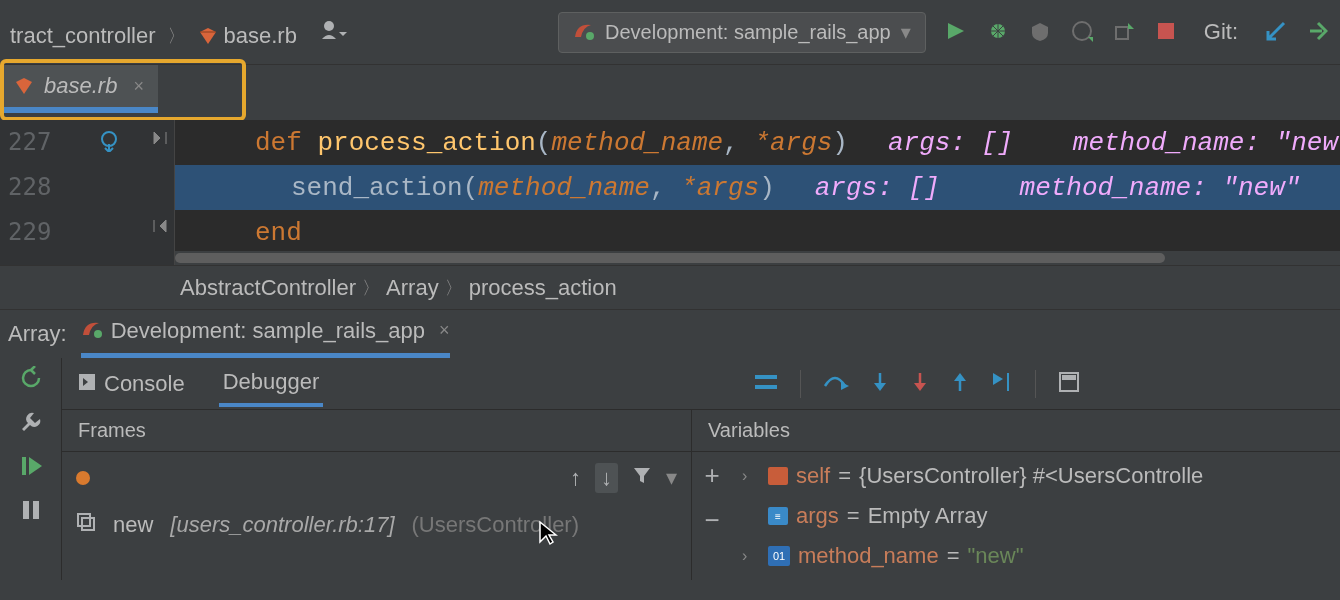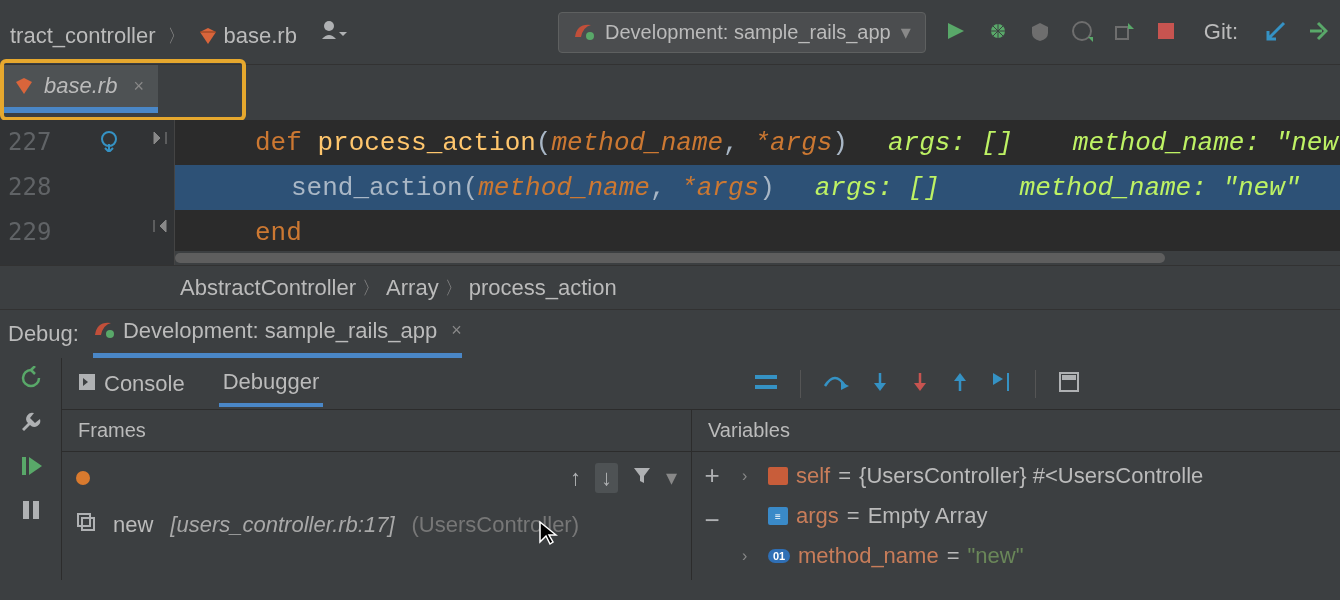--- a/index.html
+++ b/index.html
@@ -126,21 +126,21 @@
   padding-left: 80px;
   white-space: pre;
 }
 .code-line.current {
   background: #2D5176;
 }
 .kw { color: #CC7832; }
 .method { color: #FFC66D; }
 .param { color: #CC7832; font-style: italic; }
 .paren { color: #A9B7C6; }
-.hint { color: #bef264; font-style: italic; margin-left: 40px; }
+.hint { color: #f0abfc; font-style: italic; margin-left: 40px; }
 .scrollbar-h {
   position: absolute;
   bottom: 0;
   left: 175px;
   right: 0;
   height: 14px;
   background: #3C3F41;
 }
 .scrollbar-thumb {
   position: absolute;
@@ -272,21 +272,21 @@
   display: flex;
   align-items: center;
   gap: 8px;
   font-size: 22px;
   color: #BBB;
   height: 40px;
 }
 .var-expand { color: #888; font-size: 16px; width: 18px; }
 .var-icon-obj { width: 20px; height: 18px; background: #C85D3A; border-radius: 2px; }
 .var-icon-arr { width: 20px; height: 18px; background: #3A8AC8; border-radius: 2px; display:flex;align-items:center;justify-content:center;color:#fff;font-size:10px;font-weight:bold; }
-.var-icon-01 { width: 22px; height: 14px; background: #2F6FB5; border-radius: 8px; display:flex;align-items:center;justify-content:center;color:#fff;font-size:11px;font-weight:bold; }
+.var-icon-01 { width: 22px; height: 20px; background: #2F6FB5; border-radius: 2px; display:flex;align-items:center;justify-content:center;color:#fff;font-size:11px;font-weight:normal; }
 .var-name { color: #C87D5A; }
 .var-eq { color: #BBB; }
 .var-val { color: #BBB; }
 .var-str { color: #6A8759; }
 
 .cursor-pointer {
   position: absolute;
   left: 538px;
   top: 520px;
   font-size: 22px;
@@ -430,21 +430,21 @@
 <div class="editor-breadcrumb">
   <span>AbstractController</span>
   <span class="breadcrumb-chevron">〉</span>
   <span>Array</span>
   <span class="breadcrumb-chevron">〉</span>
   <span>process_action</span>
 </div>
 
 <div class="debug-panel">
   <div class="debug-header">
-    <span class="debug-label">Debug:</span>
+    <span class="debug-label">Array:</span>
     <div class="debug-session">
       <span>
         <svg width="22" height="22">
             <path d="M2 18 Q4 4 18 6 Q10 8 8 18 Z" fill="#C14F3A"></path>
             <circle cx="17" cy="17" r="4" fill="#59A869"></circle>
           </svg>
       </span>
       <span>Development: sample_rails_app</span>
       <span class="tab-close" style="font-style:normal;color:#888">×</span>
     </div>

